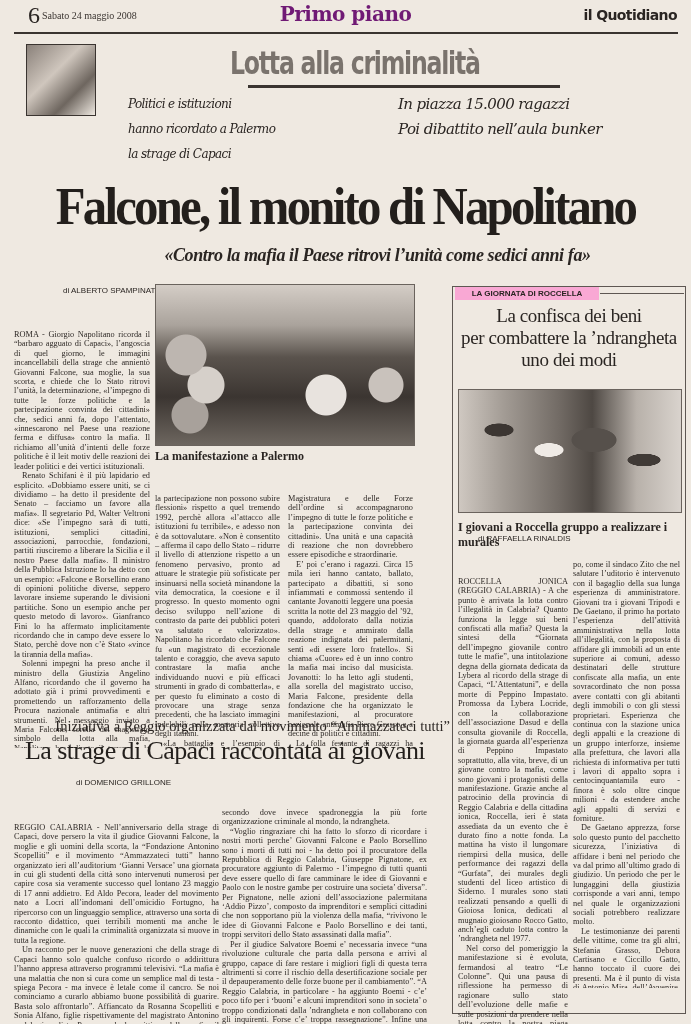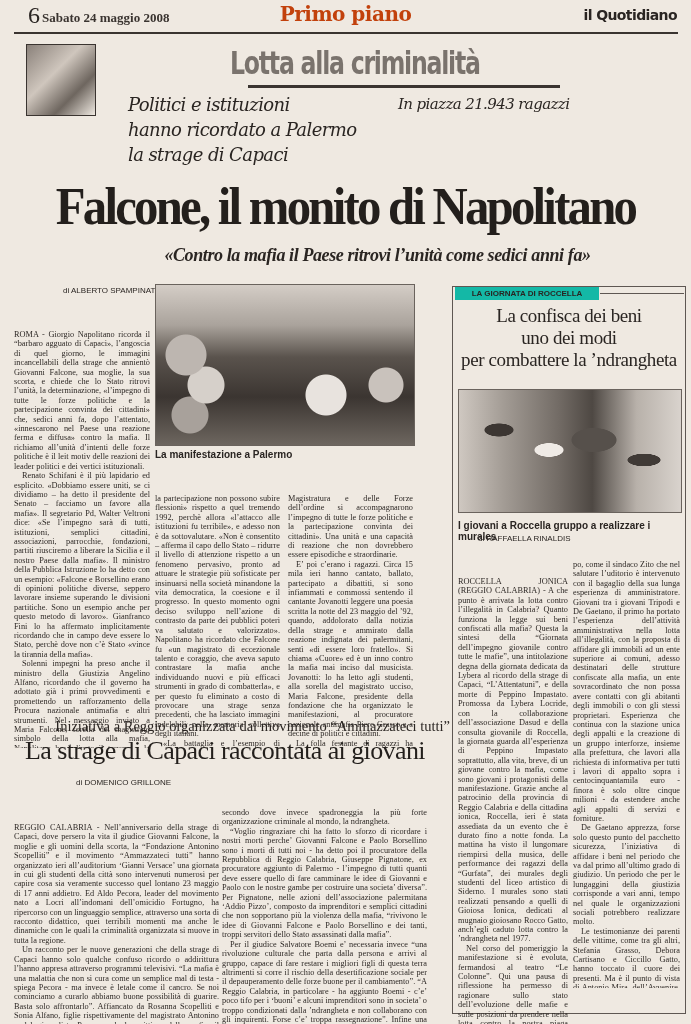--- a/index.html
+++ b/index.html
@@ -6,30 +6,30 @@
   body {
     width: 691px; height: 1024px; overflow: hidden;
     background: #efe9e1;
     font-family: "DejaVu Serif", serif;
     color: #2a2522;
     position: relative;
   }
   .abs { position: absolute; }
   
   .page-num { left: 28px; top: 2px; font-family: "Liberation Serif", serif; font-size: 24px; color: #2a2522; }
-  .date { left: 42px; top: 10px; font-family: "Liberation Serif", serif; font-size: 13px; color: #3a3430; font-weight: bold; }
-  .section { left: 0; width: 691px; top: 2px; text-align: center; font-family: "DejaVu Serif", serif; font-weight: bold; font-size: 20px; letter-spacing: -0.5px; color: #c2410c; }
+  .date { left: 42px; top: 10px; font-family: "Liberation Serif", serif; font-size: 10px; color: #3a3430; }
+  .section { left: 0; width: 691px; top: 2px; text-align: center; font-family: "DejaVu Serif", serif; font-weight: bold; font-size: 20px; letter-spacing: -0.5px; color: #701a75; }
   .masthead { right: 14px; top: 7px; font-family: "DejaVu Sans", sans-serif; font-weight: bold; font-size: 14px; letter-spacing: -0.6px; color: #2a2522; }
   .hrule { left: 14px; width: 664px; top: 32px; height: 2px; background: #3a3430; }
 
   
   .thumb { left: 26px; top: 44px; width: 68px; height: 70px; border: 1px solid #3a3430; background: linear-gradient(135deg,#8a817a 0%,#cfc6bd 40%,#6e665f 70%,#efe9e1 100%); }
   .kicker-title { left: 230px; top: 44px; font-family: "DejaVu Sans Condensed","DejaVu Sans", sans-serif; font-weight: bold; font-size: 32px; color: #7a736d; letter-spacing: -1.5px; transform: scaleX(0.82); transform-origin: left top; }
   .kicker-underline { left: 248px; width: 312px; top: 85px; height: 3px; background: #3a3430; }
-  .sub-left { left: 128px; top: 92px; width: 250px; font-family: "DejaVu Serif", serif; font-style: italic; font-size: 18px; line-height: 25px; color: #2a2522; letter-spacing: -0.6px; }
+  .sub-left { left: 128px; top: 92px; width: 250px; font-family: "DejaVu Serif", serif; font-style: italic; font-size: 12px; line-height: 25px; color: #2a2522; letter-spacing: -0.6px; }
   .sub-right { left: 398px; top: 92px; width: 280px; font-family: "DejaVu Serif", serif; font-style: italic; font-size: 15px; line-height: 25px; color: #2a2522; letter-spacing: -0.6px; }
 
   
   .headline { left: 0; width: 691px; top: 176px; text-align: center; font-family: "Liberation Serif", serif; font-weight: bold; font-size: 53px; letter-spacing: -3px; color: #231f1c; transform: scaleX(0.92); transform-origin: center top; }
   .deck { left: 0; width: 691px; top: 245px; text-align: center; font-family: "Liberation Serif", serif; font-weight: bold; font-style: italic; font-size: 18px; color: #2a2522; letter-spacing: -0.4px; margin-left: 32px; }
 
   
   .byline { font-family: "Liberation Sans", sans-serif; font-size: 8px; color: #2a2522; }
   .col { font-family: "Liberation Serif", serif; font-size: 8.3px; line-height: 9.4px; color: #2e2926; text-align: justify; hyphens: auto; overflow: hidden; margin-top: 32px; }
   .col p { margin: 0; text-indent: 8px; }
@@ -37,24 +37,24 @@
 
   .photo { background: #8c857f; overflow: hidden; }
   .photo1 { left: 155px; top: 284px; width: 258px; height: 160px; border: 1px solid #6a635d;
     background:
       radial-gradient(circle at 30px 70px, #bdb6b0 0 20px, transparent 21px),
       radial-gradient(circle at 50px 100px, #d6d0ca 0 18px, transparent 19px),
       radial-gradient(circle at 34px 130px, #a8a19b 0 18px, transparent 19px),
       radial-gradient(circle at 170px 110px, #e8e3de 0 20px, transparent 21px),
       radial-gradient(circle at 230px 100px, #c9c2bc 0 17px, transparent 18px),
       linear-gradient(180deg, #d4cdc6 0%, #aaa39c 25%, #5a534d 45%, #3b3531 70%, #6d665f 100%); }
-  .caption { font-family: Liberation Sans, sans-serif; font-weight: bold; font-size: 10px; color: #2a2522; }
+  .caption { font-family: Liberation Serif, serif; font-weight: bold; font-size: 12px; color: #2a2522; }
 
   .sidebar-box { left: 452px; top: 286px; width: 232px; height: 726px; border: 1px solid #5e5752; }
-  .sidebar-tag { left: 455px; top: 287px; width: 144px; height: 13px; background: #14b8a6; font-family: "Liberation Sans", sans-serif; font-weight: bold; font-size: 8px; line-height: 13px; text-align: center; color: #2a2522; }
+  .sidebar-tag { left: 455px; top: 287px; width: 144px; height: 13px; background: #f9a8d4; font-family: "Liberation Sans", sans-serif; font-weight: bold; font-size: 8px; line-height: 13px; text-align: center; color: #2a2522; }
   .sidebar-rule { left: 600px; top: 293px; width: 84px; height: 1px; background: #5e5752; }
   .sidebar-title { left: 452px; width: 234px; top: 305px; text-align: center; font-family: "Liberation Serif", serif; font-size: 19px; line-height: 22px; color: #2a2522; letter-spacing: -0.4px; }
   .photo2 { left: 458px; top: 389px; width: 222px; height: 122px; border: 1px solid #6a635d;
     background:
       radial-gradient(ellipse at 40px 40px, #3c3632 0 14px, transparent 15px),
       radial-gradient(ellipse at 90px 60px, #f0ebe6 0 14px, transparent 15px),
       radial-gradient(ellipse at 135px 50px, #56504b 0 22px, transparent 23px),
       radial-gradient(ellipse at 185px 70px, #403a36 0 16px, transparent 17px),
       linear-gradient(90deg, #cfc8c1 0%, #a39c95 20%, #726b65 45%, #4e4843 60%, #b8b1aa 80%, #d9d3cd 100%); }
   .sec2-kicker { left: 0; width: 450px; top: 718px; text-align: right; font-family: "Liberation Serif", serif; font-size: 14.5px; color: #2a2522; }
@@ -71,21 +71,22 @@
 
 <div class="abs thumb"></div>
 <div class="abs kicker-title">Lotta alla criminalità</div>
 <div class="abs kicker-underline"></div>
 <div class="abs sub-left">
   <div>Politici e istituzioni</div>
   <div>hanno ricordato a Palermo</div>
   <div>la strage di Capaci</div>
 </div>
 <div class="abs sub-right">
-  <div>In piazza 21.943 ragazzi</div>
+  <div>In piazza 15.000 ragazzi</div>
+  <div>Poi dibattito nell’aula bunker</div>
 </div>
 
 <div class="abs headline">Falcone, il monito di Napolitano</div>
 <div class="abs deck">«Contro la mafia il Paese ritrovi l’unità come sedici anni fa»</div>
 
 <div class="abs byline" style="left:40px; top:286px;padding-left:23px;">di ALBERTO SPAMPINATO</div>
 <div class="abs col" style="left:14px; top:298px; width:136px; height:418px;">
   <p class="first">ROMA - Giorgio Napolitano ricorda il “barbaro agguato di Capaci», l’angoscia di quel giorno, le immagini incancellabili della strage che annientò Giovanni Falcone, sua moglie, la sua scorta, e chiede che lo Stato ritrovi l’unità, la determinazione, «l’impegno di tutte le forze politiche e la partecipazione convinta dei cittadini» che, sedici anni fa, dopo l’attentato, «innescarono nel Paese una reazione ferma e diffusa» contro la mafia. Il richiamo all’unità d’intenti delle forze politiche è il leit motiv delle reazioni dei leader politici e dei vertici istituzionali.</p>
   <p>Renato Schifani è il più lapidario ed esplicito. «Dobbiamo essere uniti, se ci dividiamo – ha detto il presidente del Senato – facciamo un favore alla mafia». Il segretario Pd, Walter Veltroni dice: «Se l’impegno sarà di tutti, istituzioni, semplici cittadini, associazioni, parrocchie, fondazioni, partiti riusciremo a liberare la Sicilia e il nostro Paese dalla mafia». Il ministro della Pubblica Istruzione lo ha detto con un esempio: «Falcone e Borsellino erano di opinioni politiche diverse, seppero lavorare insieme superando le divisioni partitiche. Sono un esempio anche per questo metodo di lavoro». Gianfranco Fini lo ha affermato implicitamente ricordando che in campo deve essere lo Stato, perchè dove non c’è Stato «vince la tirannia della mafia».</p>
   <p>Solenni impegni ha preso anche il ministro della Giustizia Angelino Alfano, ricordando che il governo ha adottato già i primi provvedimenti e promettendo un rafforzamento della Procura nazionale antimafia e altri strumenti. Nel messaggio inviato a Maria Falcone, sorella del magistrato simbolo della lotta alla mafia, Napolitano ha indicato il terreno e le motivazioni dell’impegno comune sottolineando che “impegno e</p>
@@ -102,22 +103,22 @@
   <p class="first">Magistratura e delle Forze dell’ordine si accompagnarono l’impegno di tutte le forze politiche e la partecipazione convinta dei cittadini». Una unità e una capacità di reazione che non dovrebbero essere episodiche e straordinarie.</p>
   <p>E’ poi c’erano i ragazzi. Circa 15 mila ieri hanno cantato, ballato, partecipato a dibattiti, si sono infiammati e commossi sentendo il cantante Jovanotti leggere una poesia scritta la notte del 23 maggio del ’92, quando, addolorato dalla notizia della strage e ammirato dalla reazione indignata dei palermitani, sentì «di essere loro fratello». Si chiama «Cuore» ed è un inno contro la mafia mai inciso dal musicista. Jovanotti: lo ha letto agli studenti, alla sorella del magistrato ucciso, Maria Falcone, presidente della fondazione che ha organizzato le manifestazioni, al procuratore nazionale antimafia Piero Grasso e a decine di politici e cittadini.</p>
   <p>La folla festante di ragazzi ha raggiunto poi l’aula bunker del carcere dell’Ucciardone, dove per tutta la mattina si è discusso di mafia.</p>
 </div>
 
 <div class="abs sidebar-box"></div>
 <div class="abs sidebar-tag">LA GIORNATA DI ROCCELLA</div>
 <div class="abs sidebar-rule"></div>
 <div class="abs sidebar-title">
   <div>La confisca dei beni</div>
+  <div>per combattere la ’ndrangheta</div>
   <div>uno dei modi</div>
-  <div>per combattere la ’ndrangheta</div>
 </div>
 <div class="abs photo photo2"></div>
 <div class="abs caption" style="left:458px; top:520px;">I giovani a Roccella gruppo a realizzare i murales</div>
 <div class="abs byline" style="left:478px; top:534px;">di RAFFAELLA RINALDIS</div>
 <div class="abs col" style="left:458px; top:545px; width:110px; height:460px;">
   <p class="first">ROCCELLA JONICA (REGGIO CALABRIA) - A che punto è arrivata la lotta contro l’illegalità in Calabria? Quanto funziona la legge sui beni confiscati alla mafia? Questa la sintesi della “Giornata dell’impegno giovanile contro tutte le mafie”, una intitolazione degna della giornata dedicata da Lybera al ricordo della strage di Capaci, “L’Attentatuni”, e della morte di Peppino Impastato. Promossa da Lybera Locride, con la collaborazione dell’associazione Dasud e della consulta giovanile di Roccella, la giornata guarda all’esperienza di Peppino Impastato soprattutto, alla vita, breve, di un giovane contro la mafia, come sono giovani i protagonisti della manifestazione. Grazie anche al patrocinio della provincia di Reggio Calabria e della cittadina ionica, Roccella, ieri è stata assediata da un evento che è durato fino a notte fonda. La mattina ha visto il lungomare riempirsi della musica, delle performance dei ragazzi della “Gurfata”, dei murales degli studenti del liceo artistico di Siderno. I murales sono stati realizzati pensando a quelli di Gioiosa Ionica, dedicati al mugnaio gioiosano Rocco Gatto, anch’egli caduto lotta contro la ’ndrangheta nel 1977.</p>
   <p>Nel corso del pomeriggio la manifestazione si è evoluta, fermandosi al teatro “Le Colonne”. Qui una pausa di riflessione ha permesso di ragionare sullo stato dell’evoluzione delle mafie e sulle posizioni da prendere nella lotta contro la nostra piaga sociale.</p>
 
 </div>
 <div class="abs col" style="left:573px; top:528px; width:107px; height:428px;">

